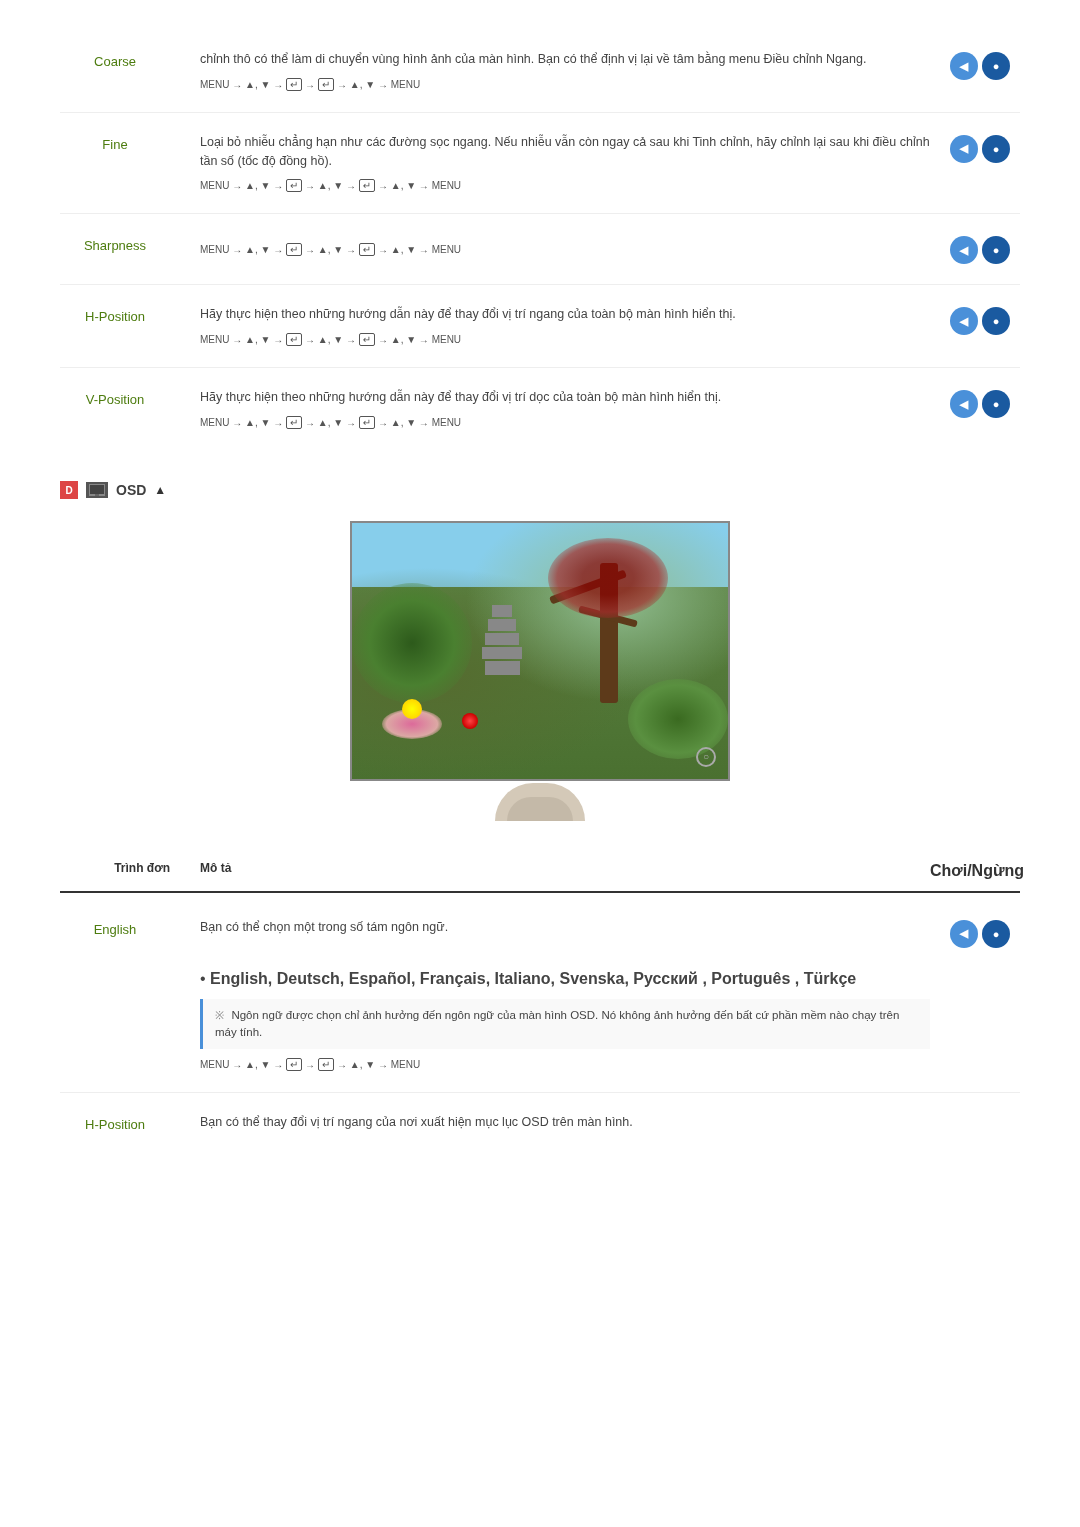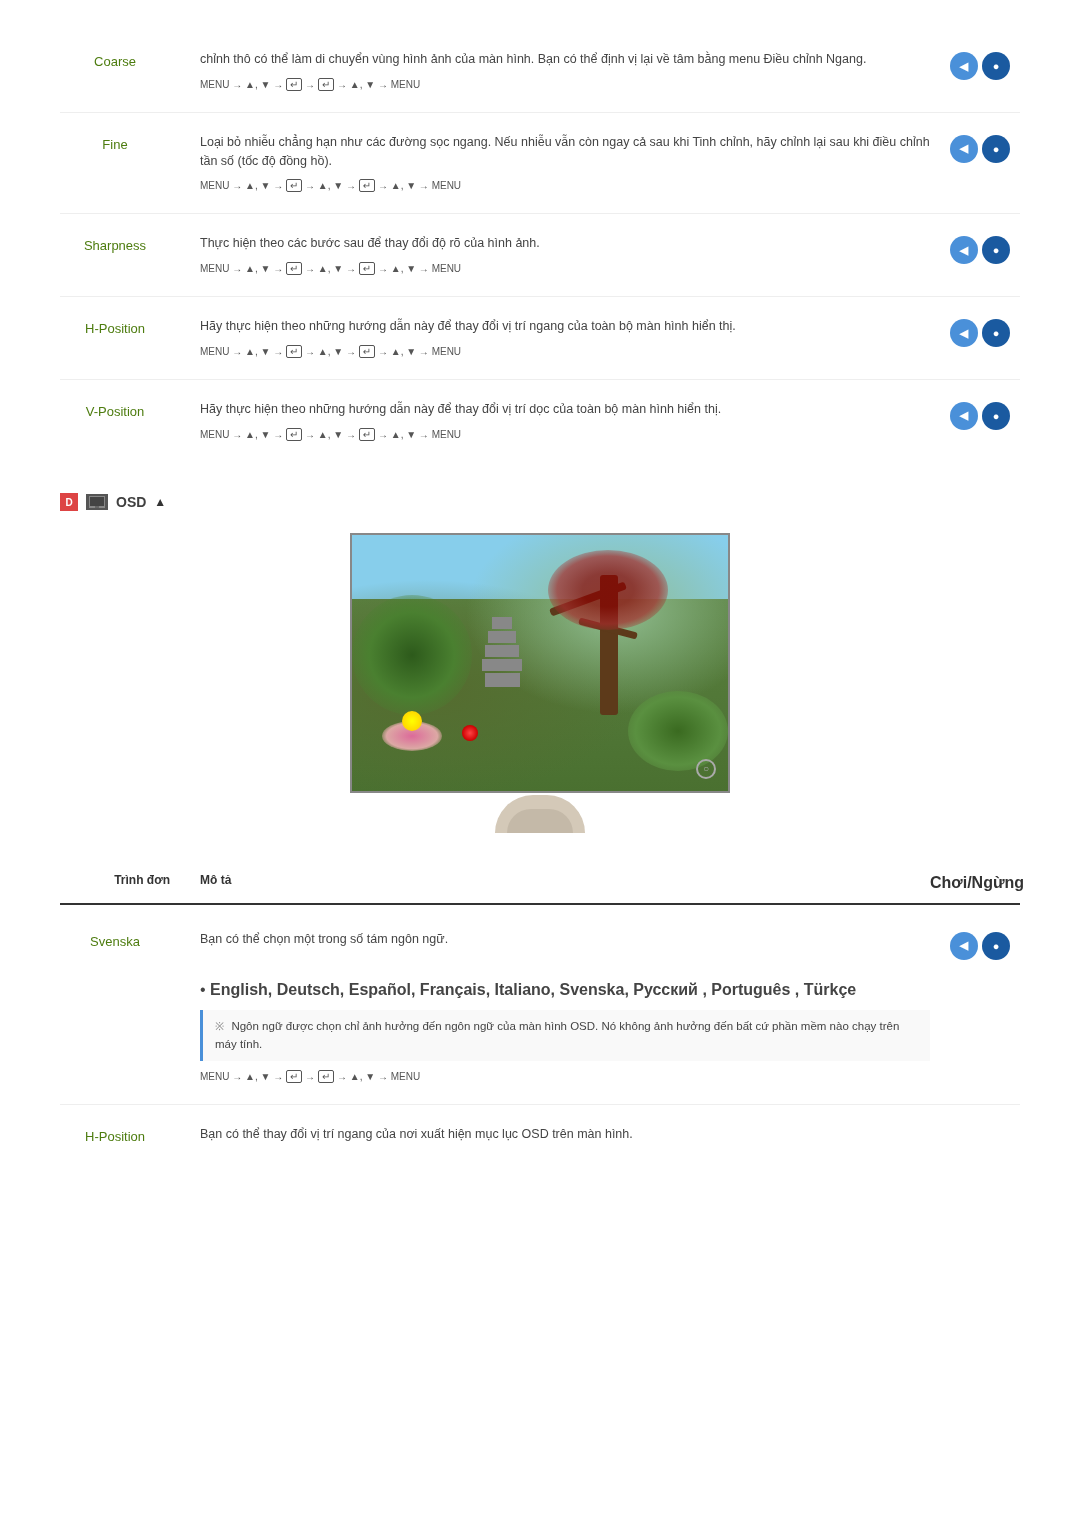--- a/index.html
+++ b/index.html
@@ -343,21 +343,20 @@
       </div>
       <div class="col-btns">
         <button class="nav-btn nav-btn-prev">◀</button>
         <button class="nav-btn nav-btn-next">●</button>
       </div>
     </div>
 
     <div class="settings-row">
       <div class="col-label">Sharpness</div>
       <div class="col-desc">
-        <p>Thực hiện theo các bước sau để thay đổi độ rõ của hình ảnh.</p>
         <div class="menu-path">
           MENU → ▲, ▼ → <span style="border:1px solid #555;padding:0 3px;border-radius:2px;">↵</span> → ▲, ▼ → <span style="border:1px solid #555;padding:0 3px;border-radius:2px;">↵</span> → ▲, ▼ → MENU
         </div>
       </div>
       <div class="col-btns">
         <button class="nav-btn nav-btn-prev">◀</button>
         <button class="nav-btn nav-btn-next">●</button>
       </div>
     </div>
 
@@ -441,21 +440,21 @@
 
     <div class="settings-table">
 
       <div class="osd-table-header">
         <div class="osd-col-menu">Trình đơn</div>
         <div class="osd-col-desc">Mô tả</div>
         <div class="osd-col-play">Chơi/Ngừng</div>
       </div>
 
       <div class="settings-row">
-        <div class="col-label">Svenska</div>
+        <div class="col-label">English</div>
         <div class="col-desc">
           <p>Bạn có thể chọn một trong số tám ngôn ngữ.</p>
           <ul class="bullet-list">
             <li>
               <span class="bold-text">English, Deutsch, Español, Français,  Italiano, Svenska, Русский , Português , Türkçe</span>
             </li>
           </ul>
           <div class="note-box">
             <span class="note-icon">※</span>
             <span>Ngôn ngữ được chọn chỉ ảnh hưởng đến ngôn ngữ của màn hình OSD. Nó không ảnh hưởng đến bất cứ phần mềm nào chạy trên máy tính.</span>

